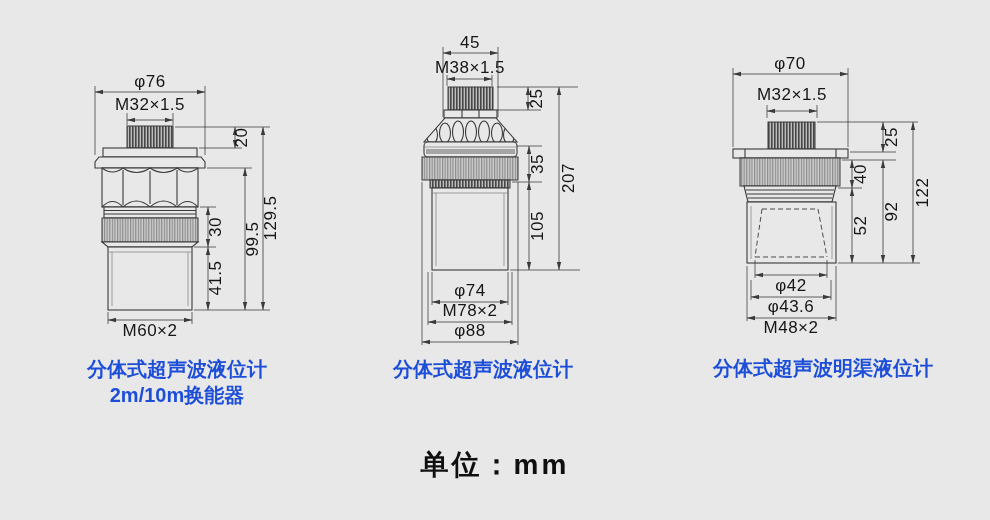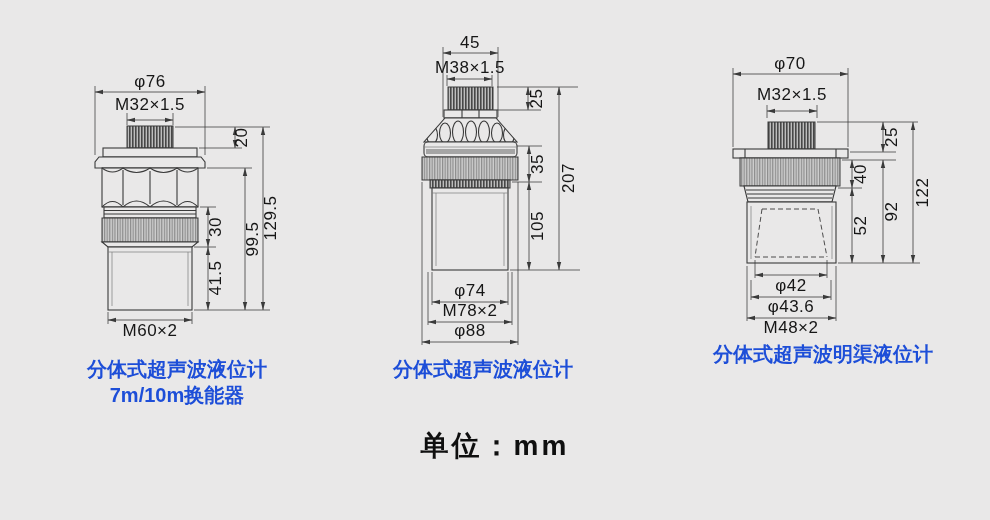--- a/index.html
+++ b/index.html
@@ -1,21 +1,21 @@
 <!DOCTYPE html>
 <html><head>
 <meta charset="utf-8">
 <style>
   html,body{margin:0;padding:0;}
   .stage{position:relative;width:990px;height:520px;background:#e9e8e8;overflow:hidden;
          font-family:"Liberation Sans","DejaVu Sans",sans-serif;}
   .stage svg{position:absolute;top:0;left:0;}
   .caption{position:absolute;text-align:center;font-size:20px;font-weight:600;
            color:#1d4ed8;line-height:26px;white-space:nowrap;}
-  .unit{position:absolute;top:427px;left:0;width:990px;text-align:center;
+  .unit{position:absolute;top:446px;left:0;width:990px;text-align:center;
         font-size:28px;font-weight:bold;color:#0f0f0f;letter-spacing:3px;}
   
   .b   {fill:#e9e8e8;stroke:#3a3a3a;stroke-width:1.1;}
   .bn  {fill:none;stroke:#3a3a3a;stroke-width:1.1;}
   .thin{fill:none;stroke:#7b7b7b;stroke-width:0.7;}
   .x   {fill:none;stroke:#3a3a3a;stroke-width:0.75;}
   .d   {fill:none;stroke:#3a3a3a;stroke-width:0.8;marker-start:url(#as);marker-end:url(#ae);}
   .dash{fill:none;stroke:#3a3a3a;stroke-width:0.9;stroke-dasharray:5 3;}
   .dim {font-family:"Liberation Sans","DejaVu Sans",sans-serif;font-size:17px;fill:#161616;
         text-anchor:middle;letter-spacing:0.5px;}
@@ -192,24 +192,24 @@
     <text class="dim" x="897" y="211.5" transform="rotate(-90 897 211.5)">92</text>
     <text class="dim" x="928" y="192.5" transform="rotate(-90 928 192.5)">122</text>
     <text class="dim" x="791" y="291">φ42</text>
     <text class="dim" x="791" y="312">φ43.6</text>
     <text class="dim" x="791" y="333">M48×2</text>
   </g>
 </svg>
 
 <div class="caption" style="left:37px;top:356px;width:280px;">
   <div>分体式超声波液位计</div>
-  <div>7m/10m换能器</div>
+  <div>2m/10m换能器</div>
 </div>
 <div class="caption" style="left:348px;top:356px;width:270px;">
   <div>分体式超声波液位计</div>
 </div>
-<div class="caption" style="left:673px;top:341px;width:300px;">
+<div class="caption" style="left:673px;top:355px;width:300px;">
   <div>分体式超声波明渠液位计</div>
 </div>
 
 <div class="unit">单位：mm</div>
 
 </div>
 
 </body></html>

